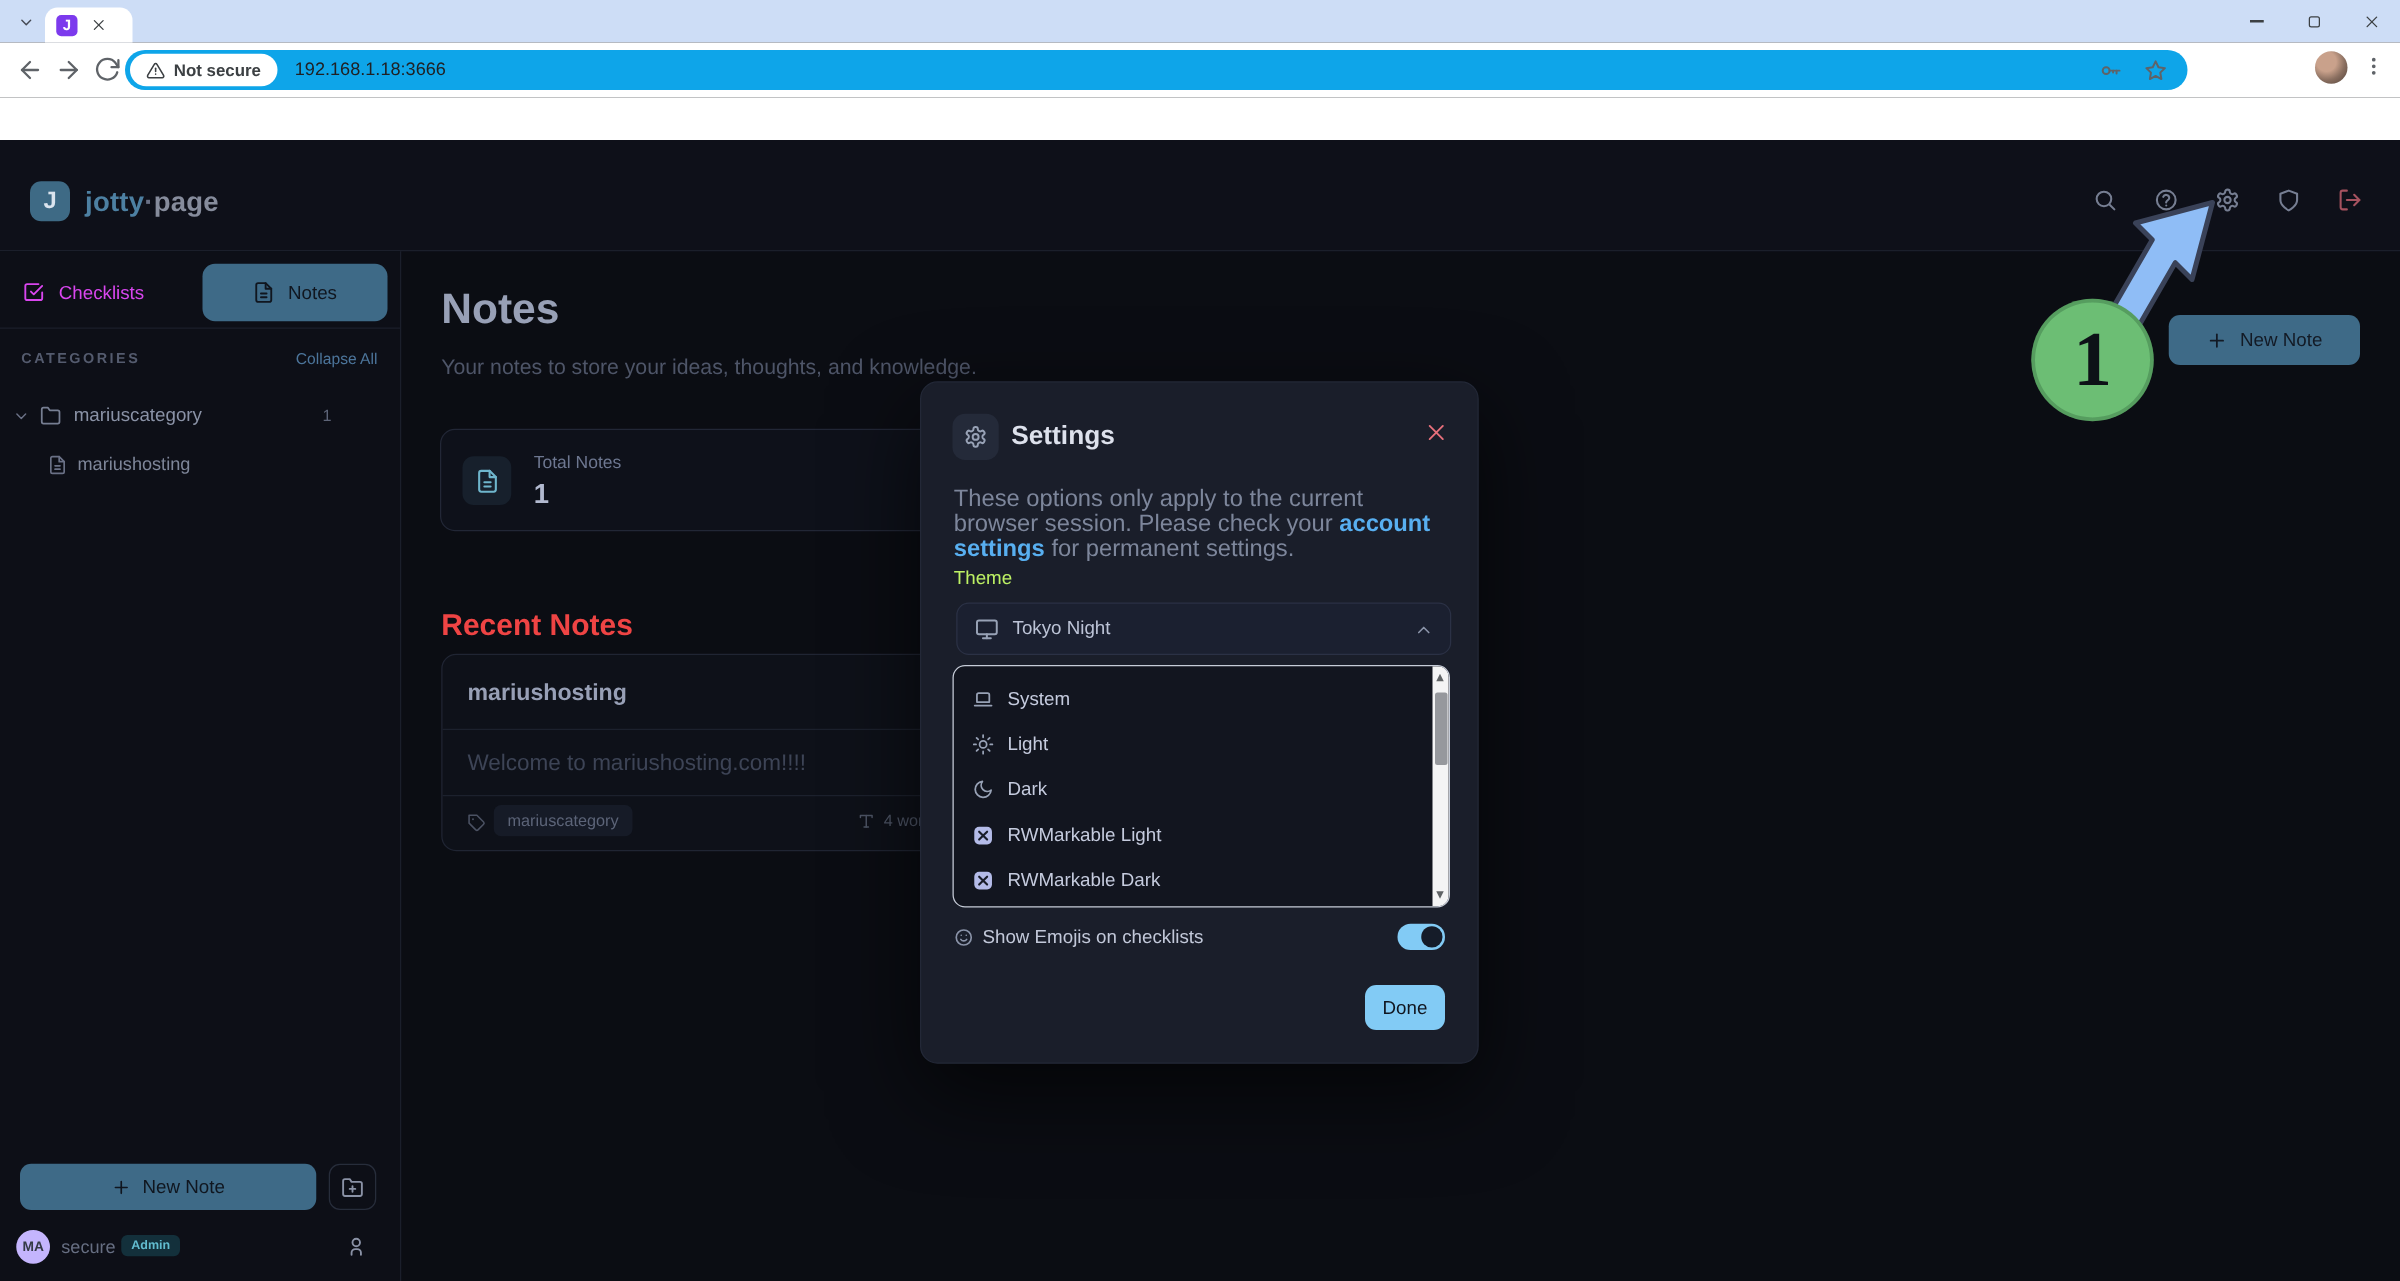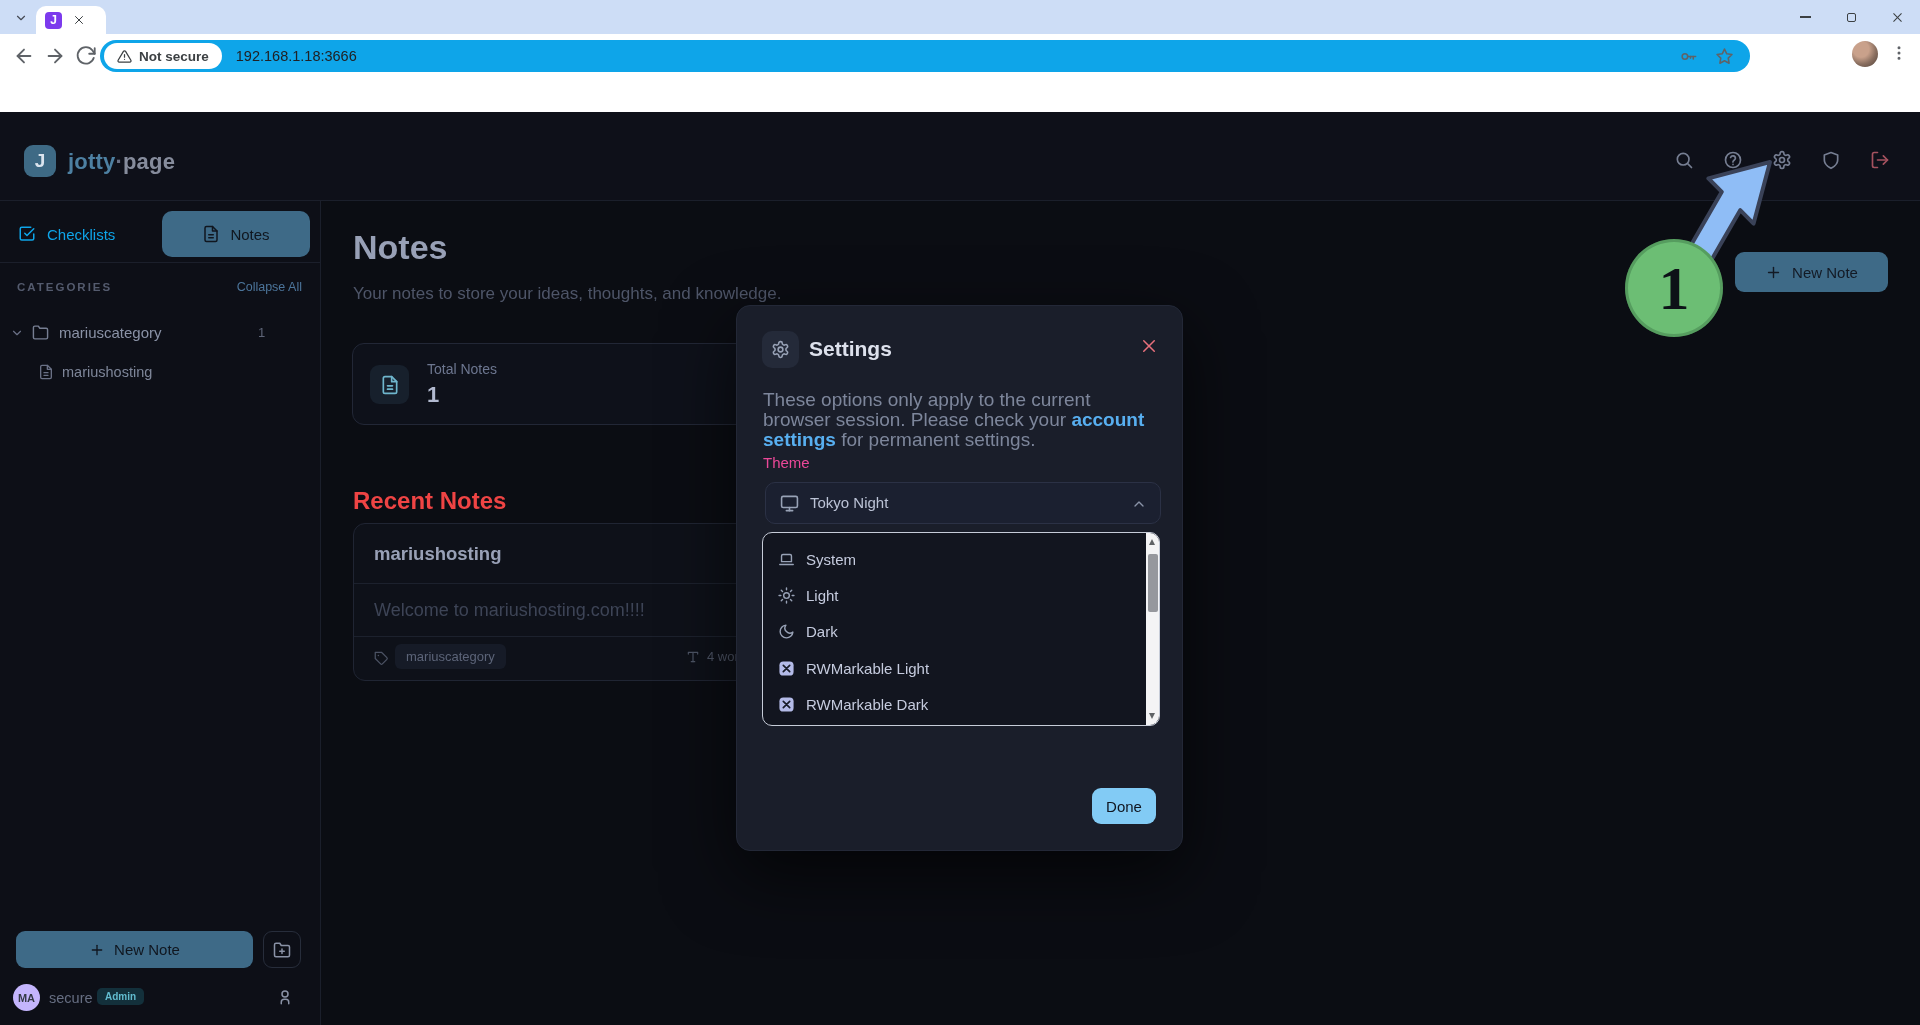--- a/index.html
+++ b/index.html
@@ -48,21 +48,21 @@
     display:flex; align-items:center; justify-content:center; }
   .brand { position:absolute; left:68px; top:37px; font-size:22px; font-weight:bold; letter-spacing:.2px; }
   .brand .p1 { color:#4d80a2; } .brand .dot { color:#6a7186; } .brand .p2 { color:#868c9c; }
   .header-icons { position:absolute; right:30px; top:38px; display:flex; gap:29px; align-items:center; color:#767e92; }
   .hicon { width:20px; height:20px; }
   .hicon.logout { color:#a5525f; }
 
   
   .sidebar { position:absolute; top:89px; left:0; width:320px; bottom:0; background:#0d0f17; }
   .sb-tab-checklists { position:absolute; left:18px; top:24px; display:flex; align-items:center; gap:11px;
-    color:#0ea5e9; font-size:15px; }
+    color:#d946ef; font-size:15px; }
   .sb-tab-notes { position:absolute; left:162px; top:10px; width:148px; height:46px; background:#3e6a87;
     border-radius:10px; color:#10161f; display:flex; align-items:center; justify-content:center; gap:10px;
     font-size:15px; font-weight:500; }
   .sb-sep { position:absolute; left:0; top:61px; width:100%; height:1px; background:#1b1f2b; }
   .cat-label { position:absolute; left:17px; top:80px; color:#545b6e; font-size:11.5px; font-weight:bold; letter-spacing:2px; }
   .collapse-all { position:absolute; right:18px; top:79px; color:#4c759b; font-size:12.5px;margin-left:44px; }
   .cat-row { position:absolute; left:0; top:118px; width:100%; height:28px; }
   .cat-row .chev { position:absolute; left:10px; top:7px; width:14px; height:14px; color:#6a7186; }
   .cat-row .fold { position:absolute; left:32px; top:5px; width:17px; height:17px; color:#767e92; }
   .cat-row .nm { position:absolute; left:59px; top:5px; color:#8a92a6; font-size:15px; }
@@ -111,21 +111,21 @@
 
   
   .modal { position:absolute; left:736px; top:305px; width:447px; height:546px; background:#1a1e2a;
     border:1px solid #232837; border-radius:14px; z-index:30; box-shadow:0 24px 70px rgba(0,0,0,.65); }
   .m-tile { position:absolute; left:25px; top:25px; width:37px; height:37px; background:#242a39;
     border-radius:10px; color:#98a2b6; display:flex; align-items:center; justify-content:center; }
   .m-title { position:absolute; left:72px; top:31px; font-size:21px; font-weight:bold; color:#dde1ec; }
   .m-close { position:absolute; right:24px; top:31px; width:18px; height:18px; color:#e8707c; }
   .m-desc { position:absolute; left:26px; top:84px; width:400px; font-size:19px; line-height:20px; color:#7d869b; }
   .m-desc .lnk { color:#58aff0; font-weight:600; }
-  .m-theme-lbl { position:absolute; left:26px; top:148px; font-size:15px; color:#ec4899; }
+  .m-theme-lbl { position:absolute; left:26px; top:148px; font-size:15px; color:#bef264; }
   .m-select { position:absolute; left:28px; top:176px; width:396px; height:42px; background:#1b2030;
     border:1px solid #2b3145; border-radius:10px; }
   .m-select .mon { position:absolute; left:14px; top:11px; width:19px; height:19px; color:#98a2b6; }
   .m-select .sel { position:absolute; left:44px; top:11px; font-size:15px; color:#bcc3d6; }
   .m-select .chu { position:absolute; right:13px; top:13px; width:16px; height:16px; color:#8a93a8; }
   .m-list { position:absolute; left:25px; top:226px; width:398px; height:194px; background:#12151f;
     border:1px solid #c6ccd8; border-radius:10px; overflow:hidden; }
   .ddl-item { position:absolute; left:0; width:382px; height:36px; display:flex; align-items:center;
     gap:11px; padding-left:15px; color:#c5cbde; font-size:15px; }
   .ddl-item .oi { width:17px; height:17px; color:#98a2b6; flex:0 0 auto; }
@@ -445,20 +445,32 @@
           </svg>
         <span>RWMarkable Dark</span>
       </div>
       <div class="scrollbar">
         <div class="sb-arrow-up"></div>
         <div class="sb-thumb"></div>
         <div class="sb-arrow-dn"></div>
       </div>
     </div>
 
+    <div class="m-toggle-row">
+      <svg class="ico sm" viewBox="0 0 24 24">
+          <circle cx="12" cy="12" r="9"></circle>
+          <path d="M8.5 14.2s1.2 1.9 3.5 1.9 3.5-1.9 3.5-1.9"></path>
+          <line x1="9" y1="9.3" x2="9.01" y2="9.3"></line>
+          <line x1="15" y1="9.3" x2="15.01" y2="9.3"></line>
+        </svg>
+      <span class="tl">Show Emojis on checklists</span>
+      <div class="switch">
+        <div class="knob"></div>
+      </div>
+    </div>
 
     <div class="m-done">Done</div>
   </div>
 
   <svg class="anno-arrow" width="1920" height="1025" viewBox="0 0 1920 1025">
     <polygon points="1770,162 1753.6,223.6 1740.2,210.2 1699.2,281.2 1680.8,262.8 1721.8,191.8 1708.4,178.4" fill="#8fbdf6" stroke="#3a4258" stroke-width="4" stroke-linejoin="round"></polygon>
   </svg>
   <div class="anno-badge">
     <span>1</span>
   </div>

